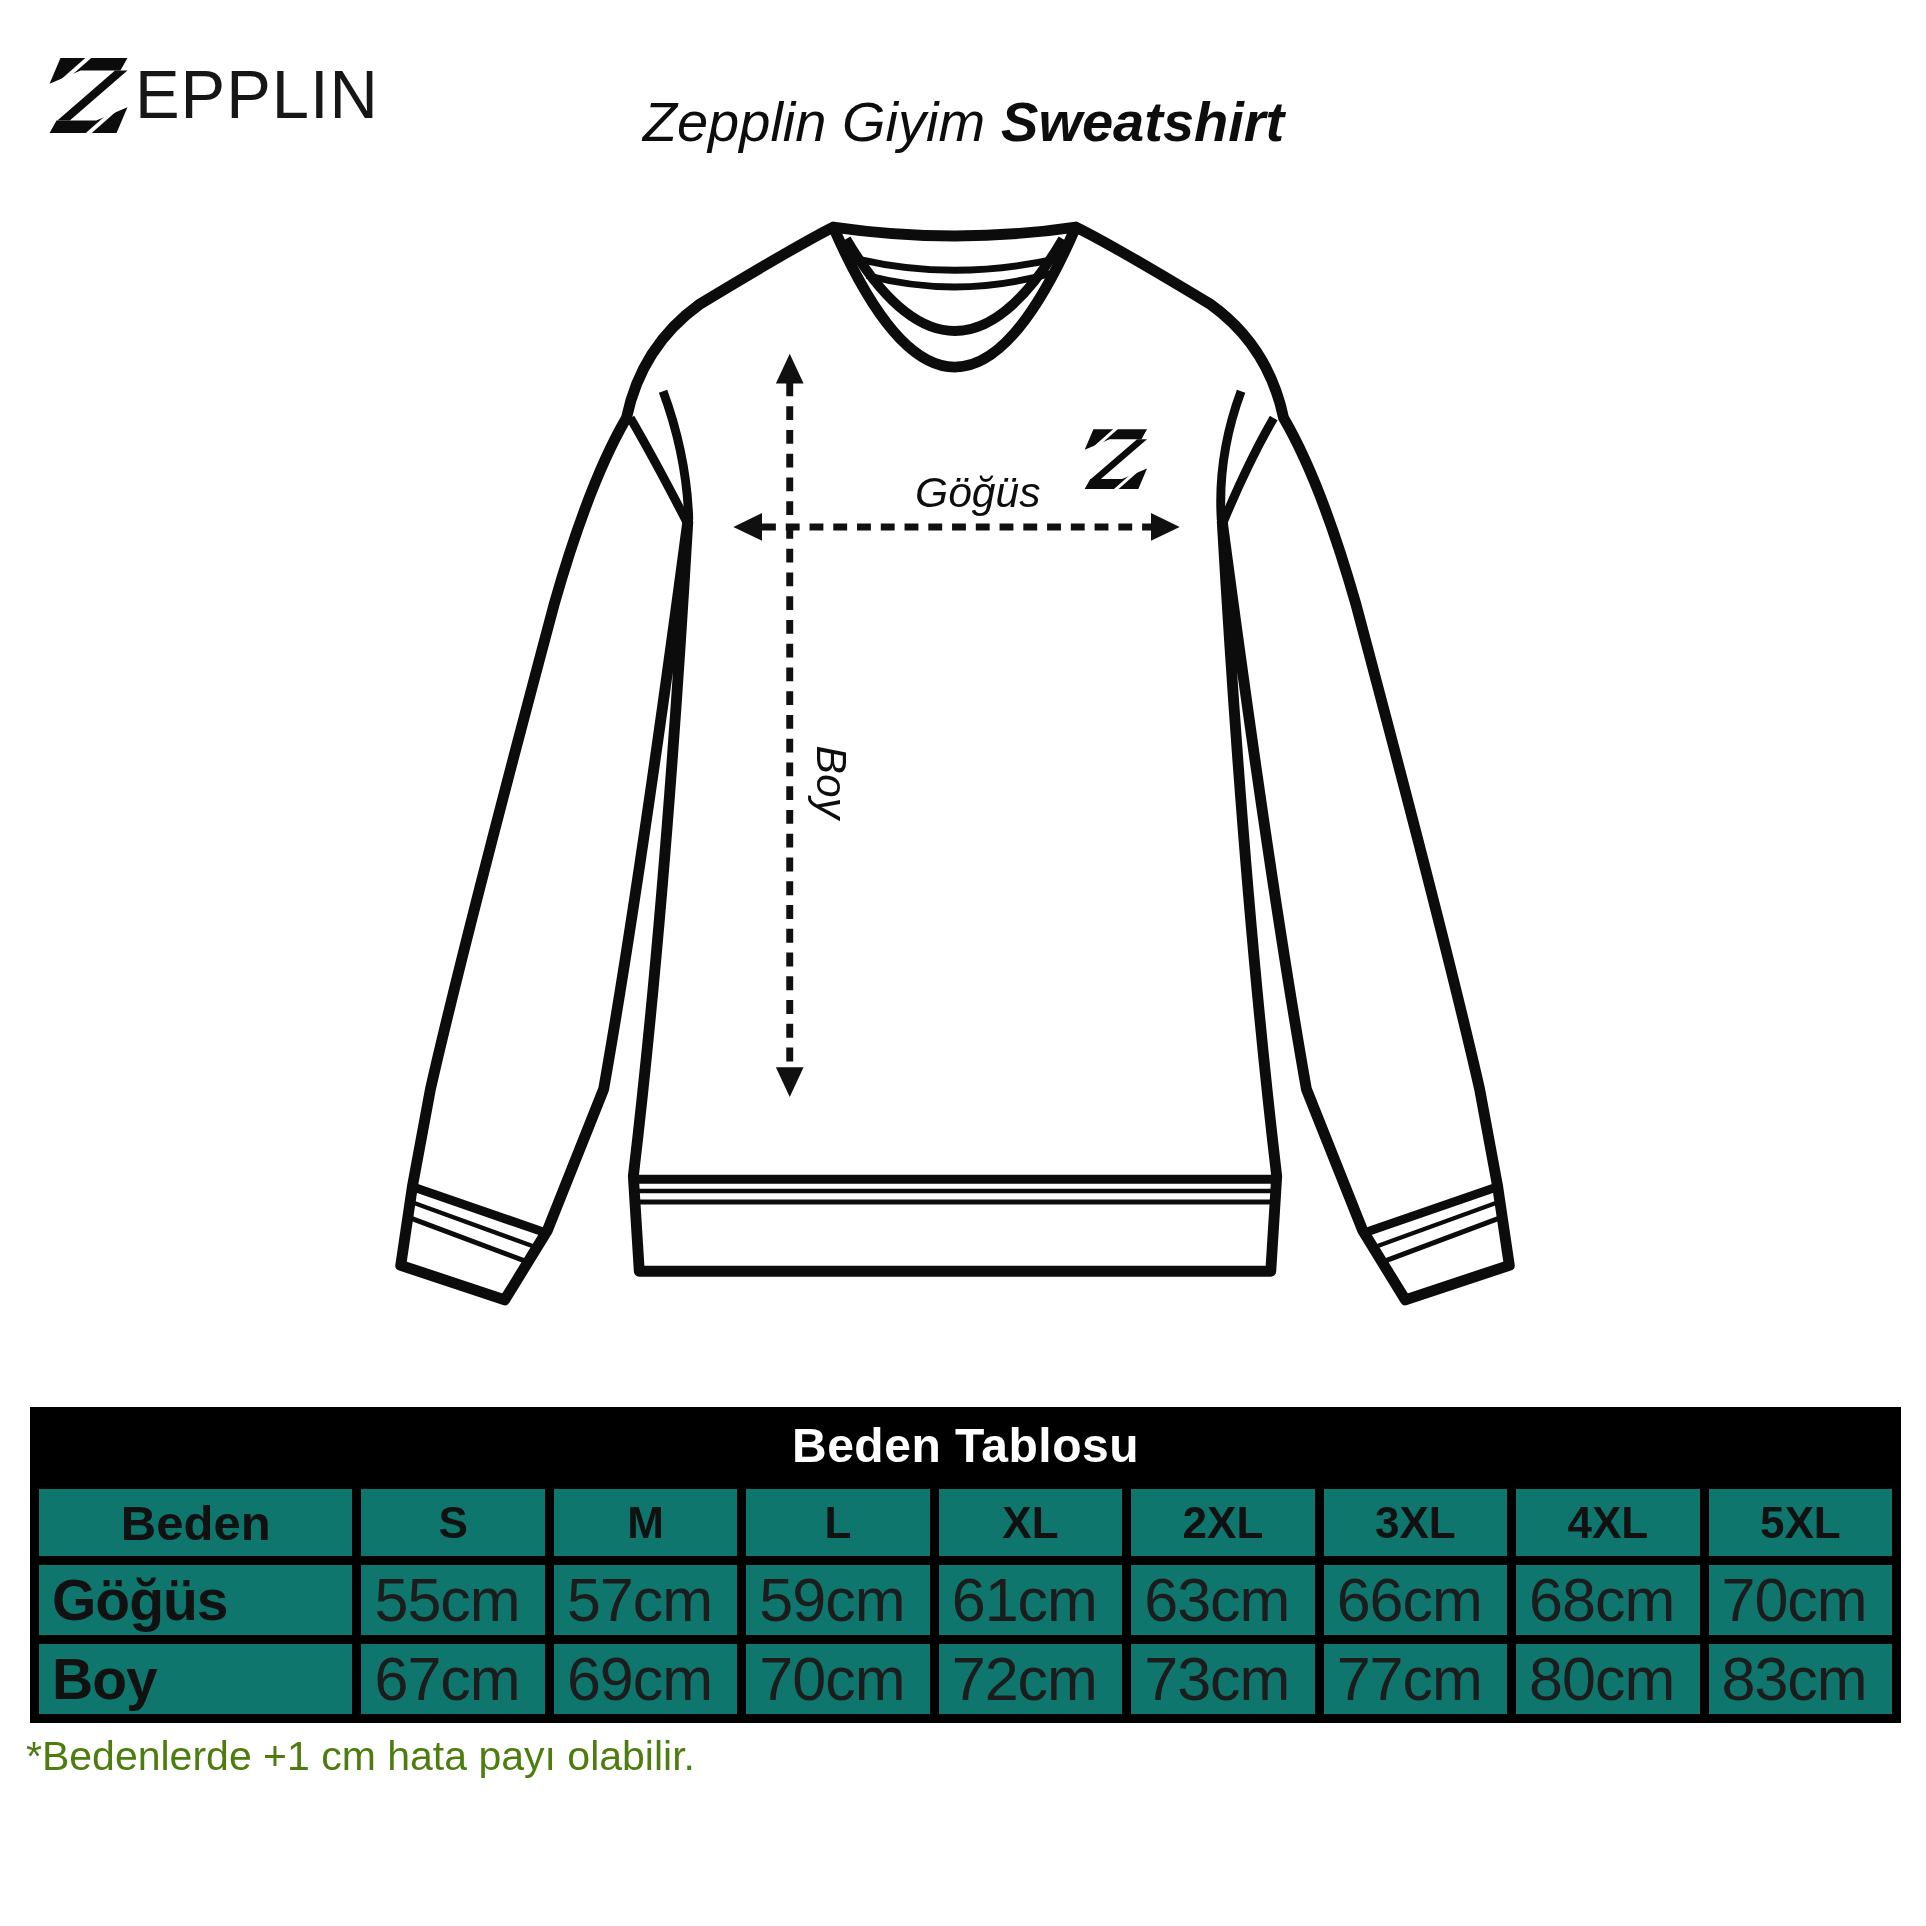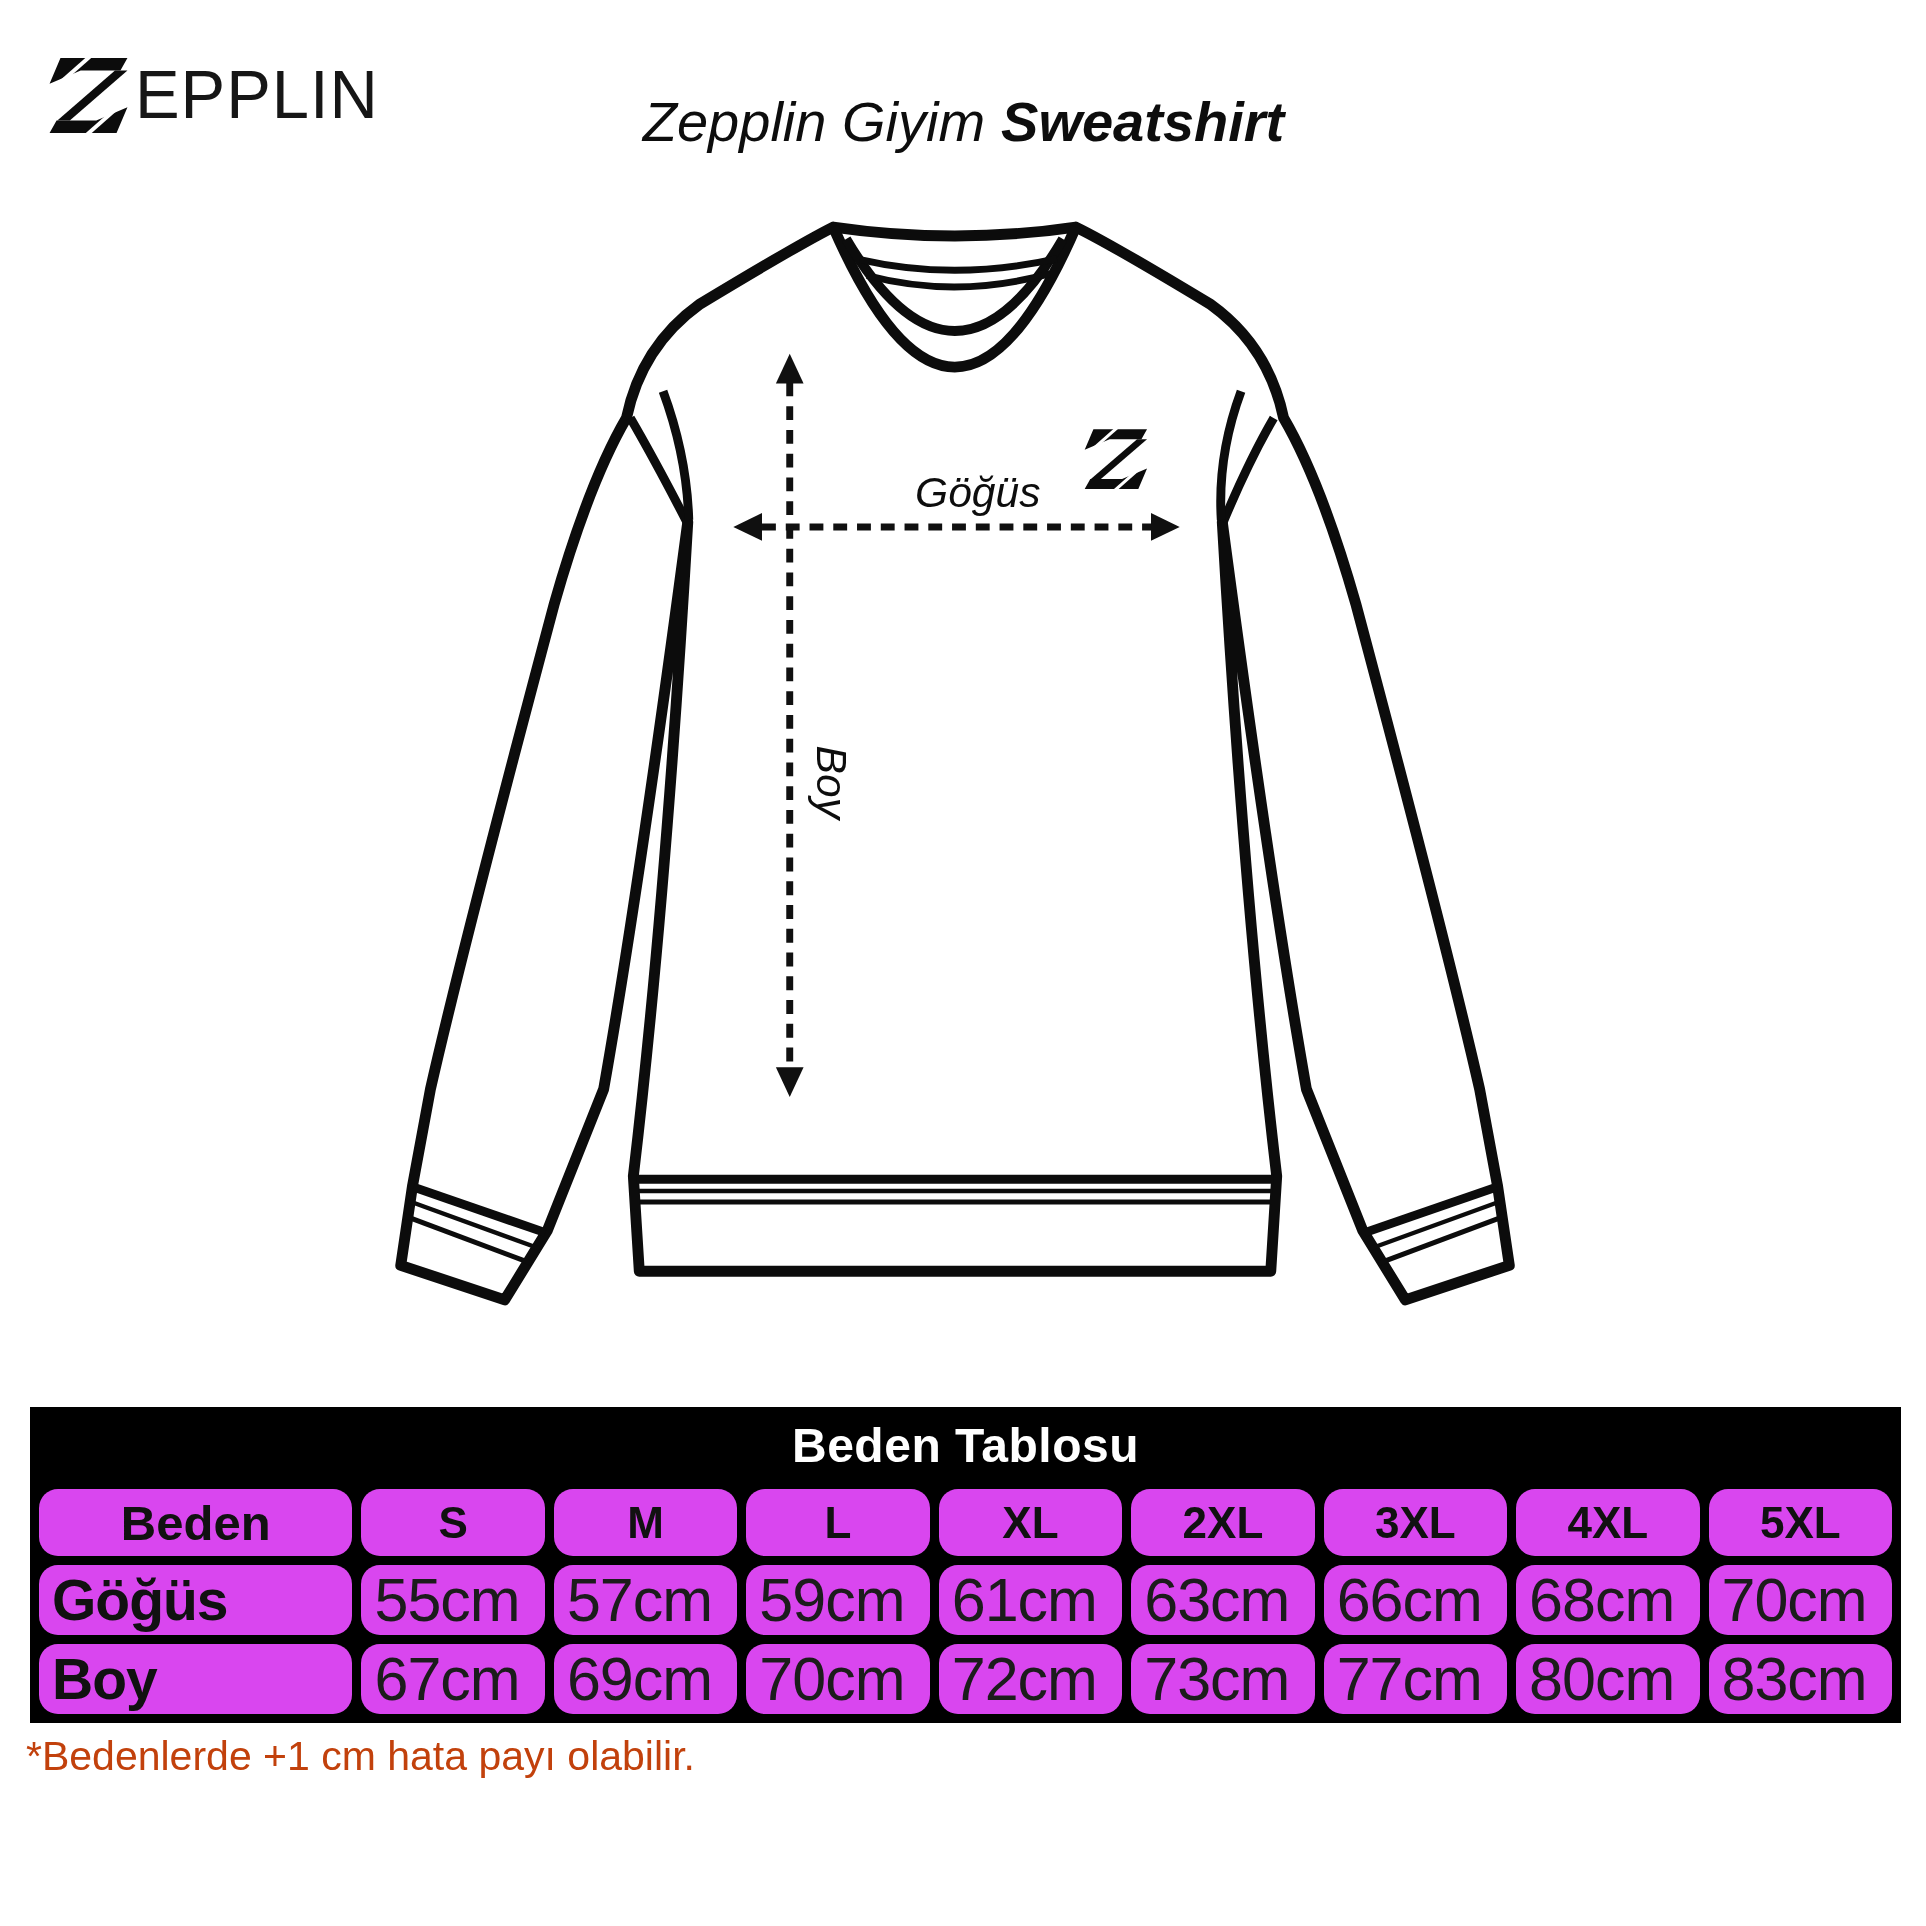--- a/index.html
+++ b/index.html
@@ -21,27 +21,27 @@
   .page-title .t2{font-weight:800;}
   
   .diagram{position:absolute;left:376px;top:193px;width:1163px;height:1139px;}
   
   .size-table{position:absolute;left:30px;top:1407px;width:1871px;background:#000;}
   .size-table-title{
     height:73px;line-height:77px;text-align:center;color:#fff;
     font-weight:700;font-size:48px;letter-spacing:0.5px;
   }
   .size-grid{width:100%;border-collapse:separate;border-spacing:9px;}
-  .size-grid th,.size-grid td{background:#d946ef;vertical-align:middle;border-radius:19px;}
+  .size-grid th,.size-grid td{background:#0f766e;vertical-align:middle;}
   .size-grid th{height:67px;font-size:44px;font-weight:700;text-align:center;padding:0;}
   .size-grid th.lbl{font-size:49px;width:17.6%;}
   .size-grid td{height:65px;padding:0 0 0 13px;text-align:left;}
   .size-grid td.lbl{font-size:57px;font-weight:700;letter-spacing:-1px;}
   .size-grid td.val{font-size:61px;font-weight:400;color:#1c1c1c;letter-spacing:-1px;}
-  .footnote{position:absolute;left:26px;top:1733px;font-size:41px;color:#c2410c;}
+  .footnote{position:absolute;left:26px;top:1733px;font-size:41px;color:#4d7c0f;}
 </style>
 </head>
 <body>
 
 <div id="canvas">
 
   <svg width="0" height="0" style="position:absolute" aria-hidden="true">
     <defs>
       <g id="zglyph">
         <polygon points="14,2 100,2 91,18 40,18 0,35" fill="#0c0c0c"></polygon>

